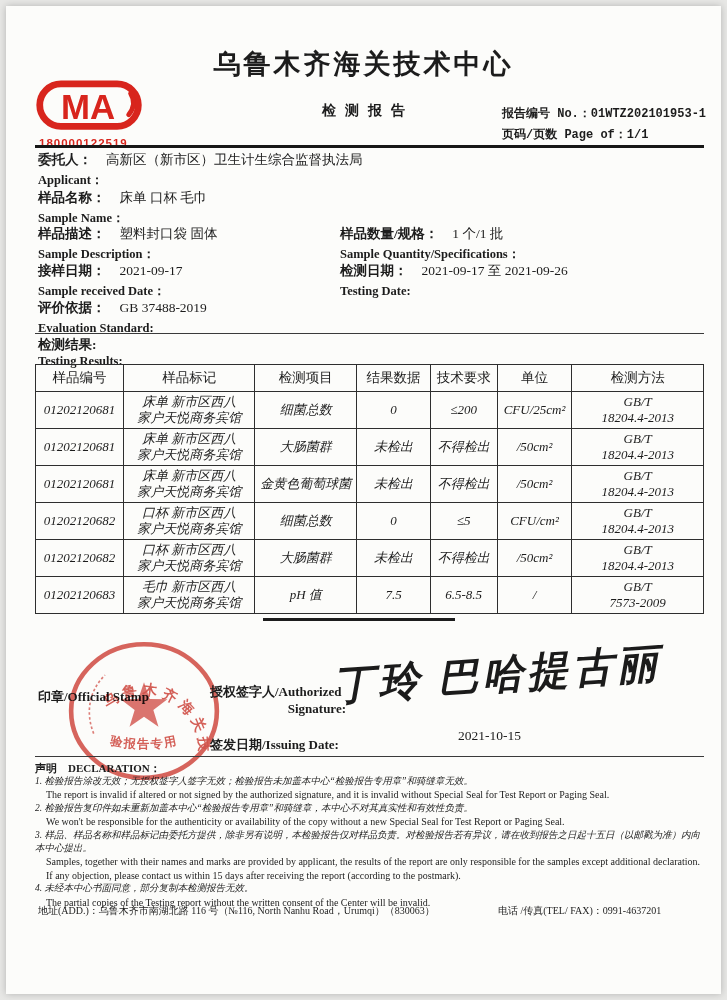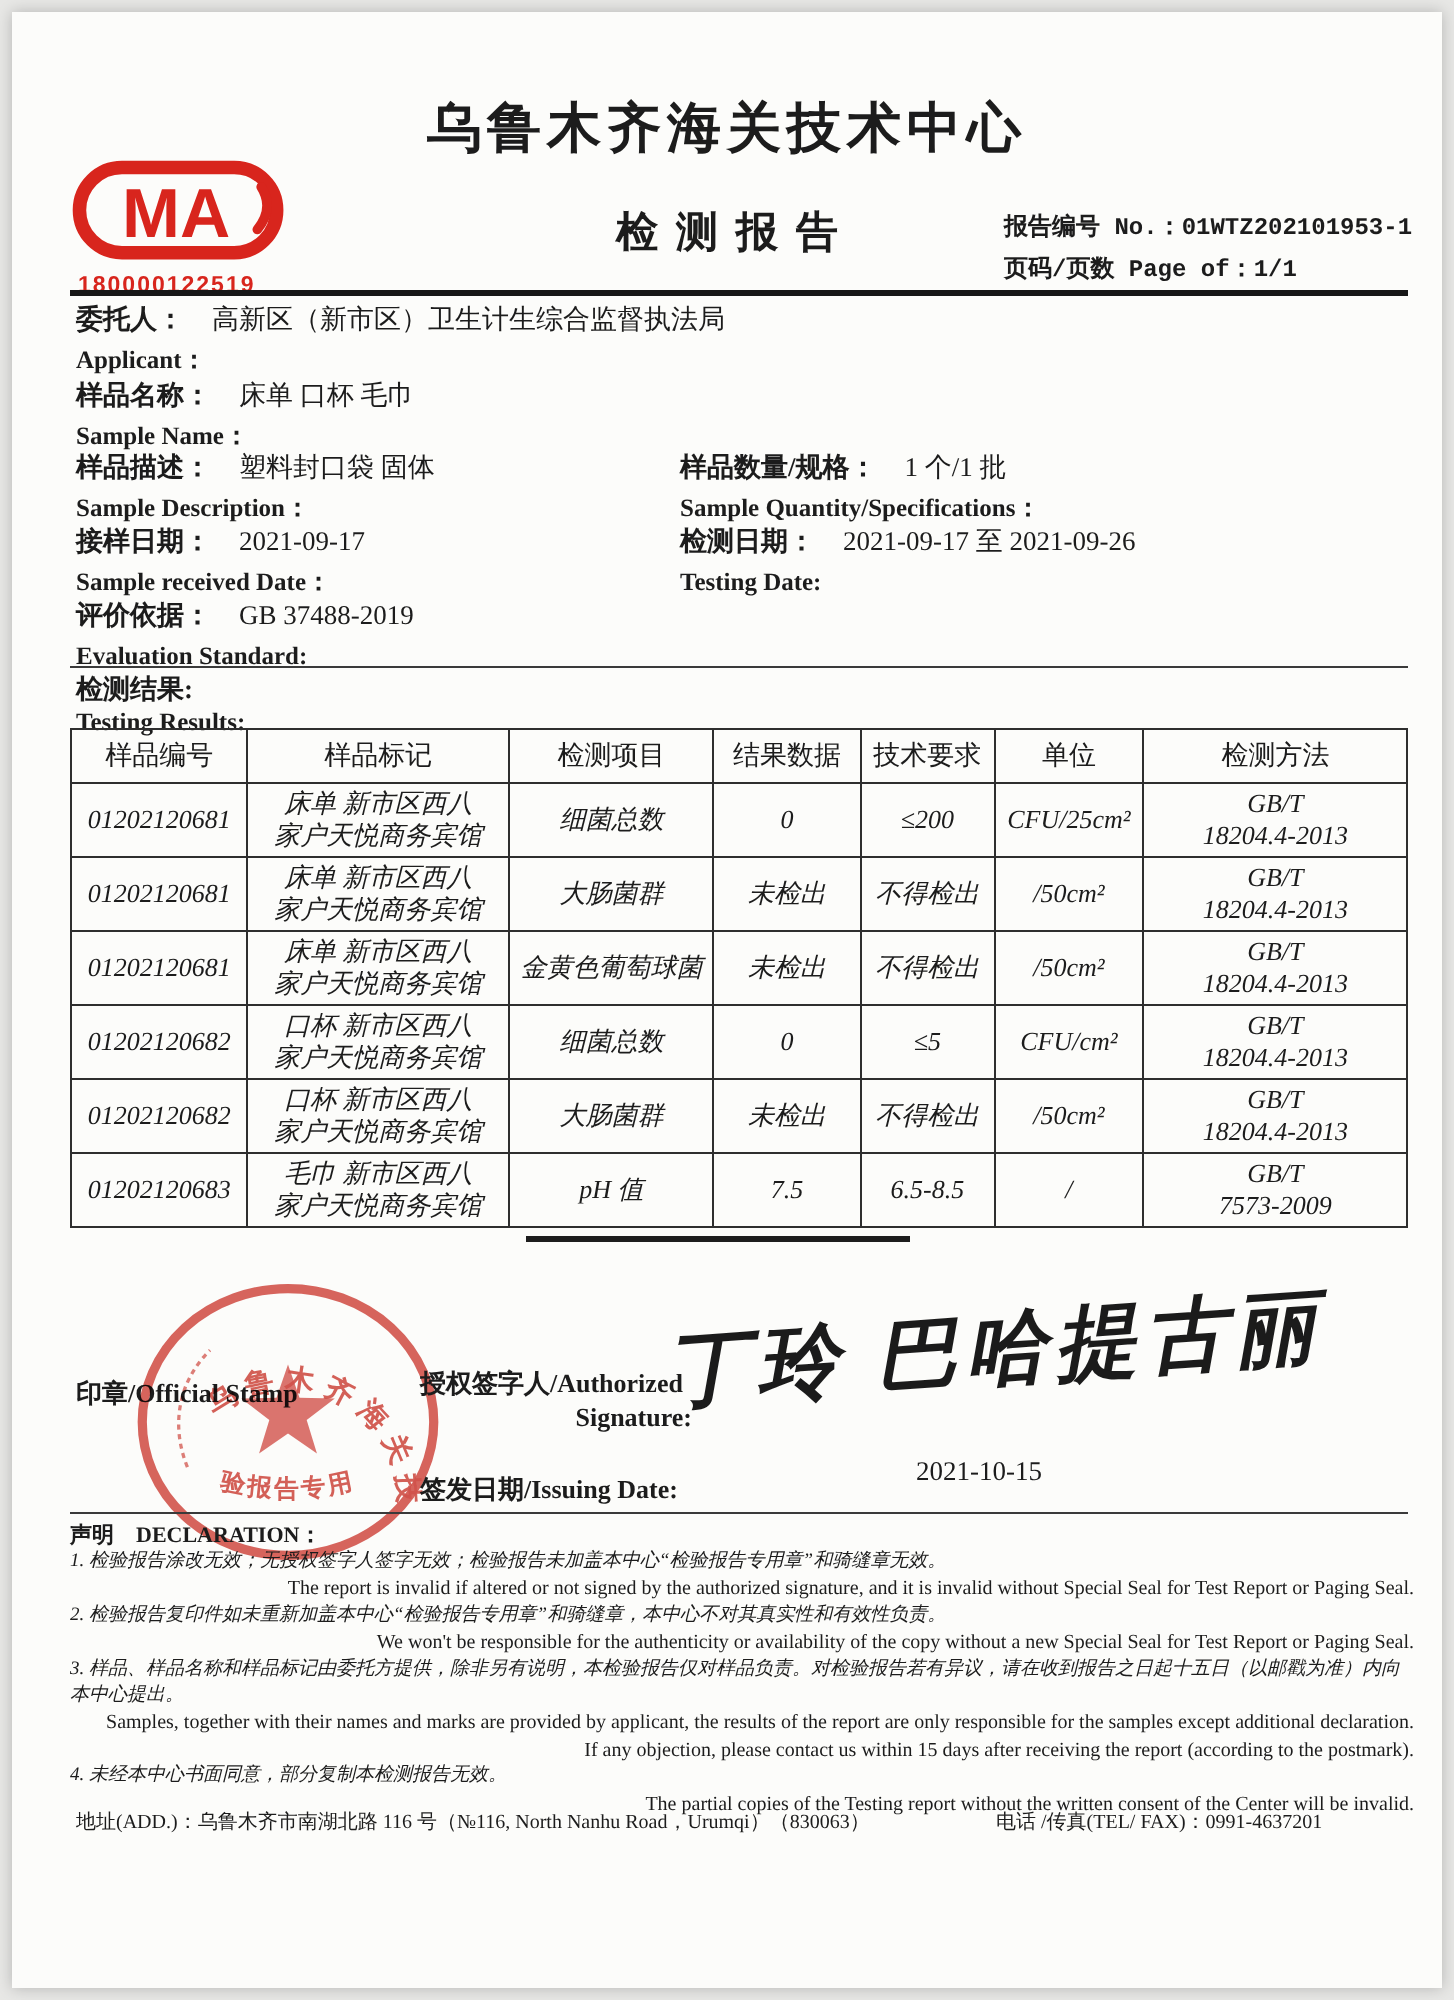--- a/index.html
+++ b/index.html
@@ -14,21 +14,21 @@
     position:absolute; top:40px; left:0; width:100%;
     text-align:center; font-family:"Liberation Sans", sans-serif;
     font-size:27px; font-weight:700; letter-spacing:3px;
   }
   .cma { position:absolute; left:27px; top:72px; width:118px; text-align:left; }
   .cma svg { display:block; }
   .cma-number { color:#d8251d; font-family:"Liberation Sans", sans-serif; font-size:11.5px; font-weight:700; letter-spacing:1px; margin:1px 0 0 6px; }
   .report-title {
     position:absolute; top:96px; left:0; width:100%;
     text-align:center; font-family:"Liberation Sans", sans-serif;
-    font-size:21px; font-weight:700; letter-spacing:9px; text-indent:9px;
+    font-size:14px; font-weight:700; letter-spacing:9px; text-indent:9px;
   }
   .report-meta {
     position:absolute; top:98px; left:496px; width:240px;
     font-family:Liberation Mono, monospace; font-size:12px; font-weight:700;
     line-height:21px; white-space:nowrap;
   }
   .rule-thick { position:absolute; top:139px; left:29px; width:669px; height:3px; background:#171717; }
   .rule-thin  { position:absolute; left:29px; width:669px; height:1px; background:#3a3a3a; }
   
   .field { position:absolute; font-size:13.5px; white-space:nowrap; }
@@ -66,21 +66,21 @@
     font-size:41px; font-weight:700; font-style:italic; letter-spacing:4px;
     transform:rotate(-4deg); color:#1b1b1b; white-space:nowrap;
   }
   .sig-date { position:absolute; left:452px; top:722px; font-size:13.5px; }
   
   .declaration { position:absolute; left:29px; top:755px; width:672px; }
   .decl-head { font-size:11px; font-weight:700; line-height:14px; }
   .decl-item { margin-top:0px; }
   .d-zh { font-style:italic; font-size:9.5px; line-height:13.4px; }
   .d-no { font-style:italic; font-weight:400; }
-  .d-en { font-size:10px; line-height:13.4px; padding-left:11px;text-align:right; }
+  .d-en { font-size:10px; line-height:13.4px; padding-left:11px; }
   
   .footer { position:absolute; top:898px; left:0; width:100%; font-size:10px; }
   .footer .addr { position:absolute; left:32px; white-space:nowrap; }
   .footer .tel  { position:absolute; left:492px; white-space:nowrap; }
 </style>
 </head>
 <body>
 
 <div class="paper">
 

